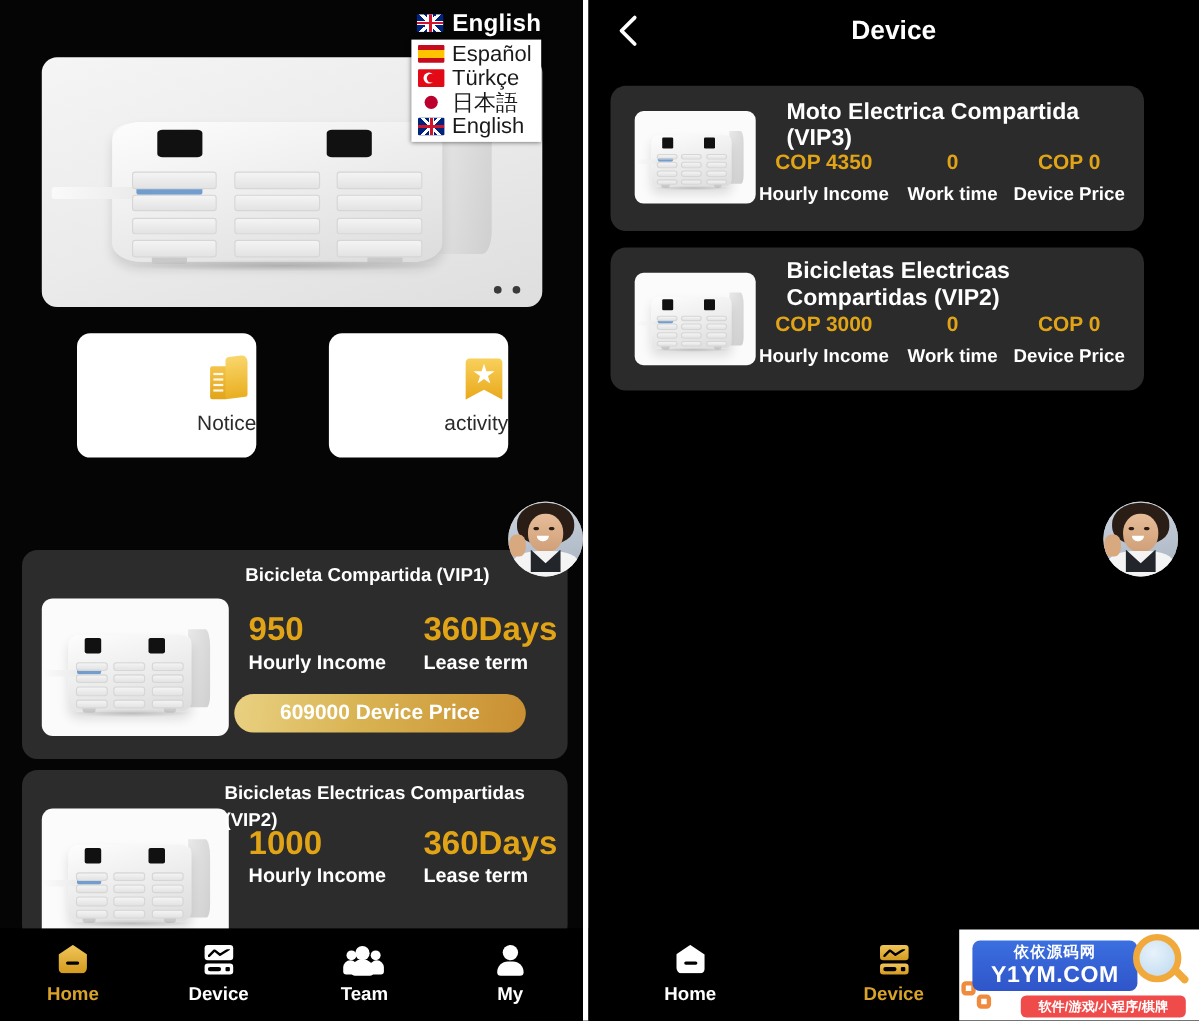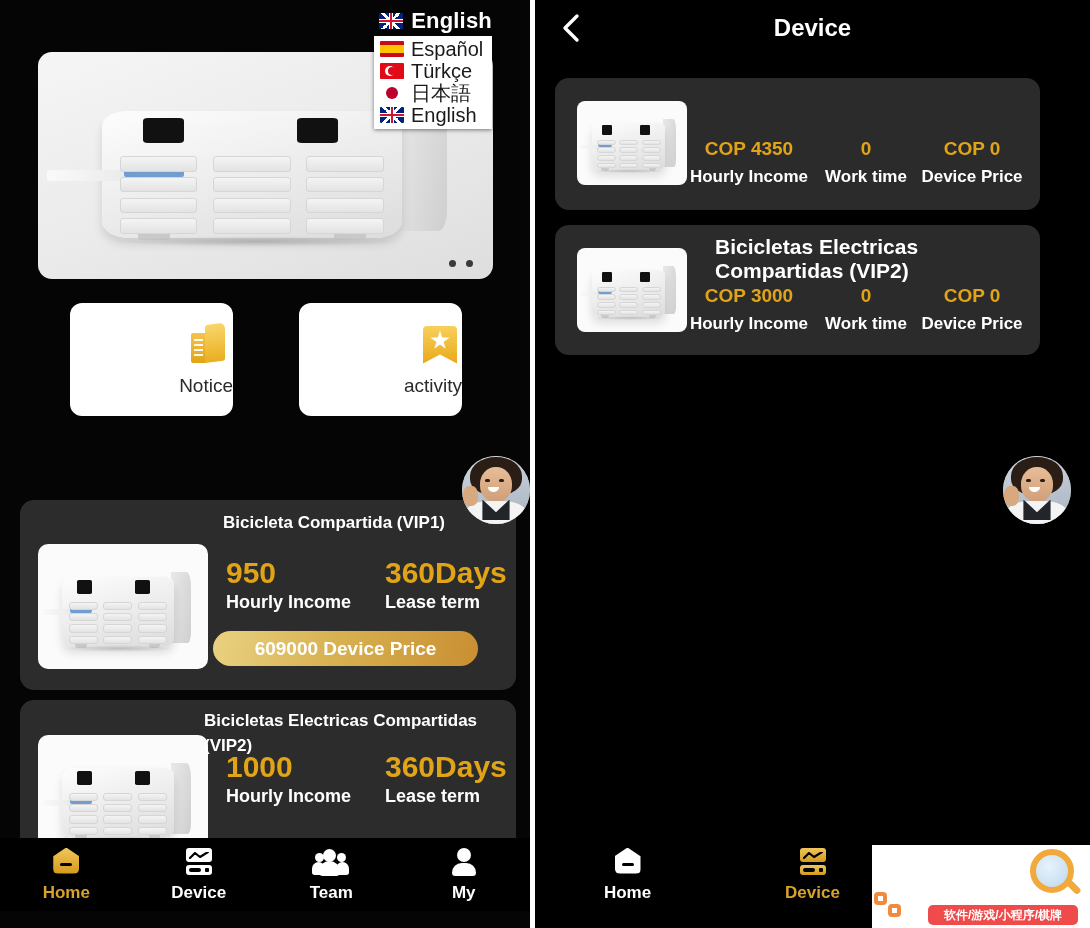--- a/index.html
+++ b/index.html
@@ -185,21 +185,21 @@
     background:#fff; border-radius: 0 0 8px 8px; }
   .svc-avatar .shirt { position:absolute; left:6%; top:66%; width:88%; height:40%;
     background:#f4f4f4; border-radius: 40% 40% 0 0; }
   .svc-avatar .collar { position:absolute; left:30%; top:64%; width:40%; height:30%;
     background:#22262b; clip-path: polygon(0 0, 50% 62%, 100% 0, 100% 100%, 0 100%); }
   .svc-avatar .hand { position:absolute; left:2%; top:44%; width:22%; height:30%;
     background:#d8a87f; border-radius: 40%; }
 
   
   .tabbar {
-    position:absolute; left:0; bottom:17px; width:100%; height: 73px;
+    position:absolute; left:0; bottom:0; width:100%; height: 84px;
     background:#000; display:flex; align-items:center;
   }
   .tab { flex:1; display:flex; flex-direction:column; align-items:center; justify-content:center; gap:6px; }
   .tab .tlab { font-size: 17px; font-weight:700; color:#fff; }
   .tab.active .tlab { color:#d8a32a; }
   .tico { width: 34px; height: 30px; position:relative; }
 
   
   .ic-home { position:absolute; inset:0; }
   .ic-home .h {
@@ -541,20 +541,21 @@
               <span></span>
               <span></span>
               <span></span>
               <span></span>
             </div>
           <div class="foot foot1"></div>
             <div class="foot foot2"></div>
             <div class="shadow"></div>
         </div>
       </div>
+      <div class="name" style="left:160px;top:12px;width:315px;">Moto Electrica Compartida  (VIP3)</div>
       <div class="stats" style="left:130px;top:60px;width:340px;">
         <div class="v" style="width:128px;">COP 4350</div>
         <div class="v" style="width:106px;">0</div>
         <div class="v" style="width:106px;">COP 0</div>
       </div>
       <div class="labels" style="left:130px;top:89px;width:340px;">
         <div class="l" style="width:128px;">Hourly Income</div>
         <div class="l" style="width:106px;">Work time</div>
         <div class="l" style="width:106px;">Device Price</div>
       </div>
@@ -654,20 +655,24 @@
         <div class="tlab">Team</div>
       </div>
     </div>
 
     <div class="watermark">
       <div class="wm-white"></div>
       <div class="wm-sq">
         <div class="sq s1"></div>
           <div class="sq s2"></div>
       </div>
+      <div class="wm-blue">
+        <div class="wm-cn">依依源码网</div>
+        <div class="wm-en">Y1YM.COM</div>
+      </div>
       <div class="wm-mag">
         <div class="ring"></div>
           <div class="hdl"></div>
       </div>
       <div class="wm-red">
         <span>软件/游戏/小程序/棋牌</span>
       </div>
     </div>
   </div>
 </div>

